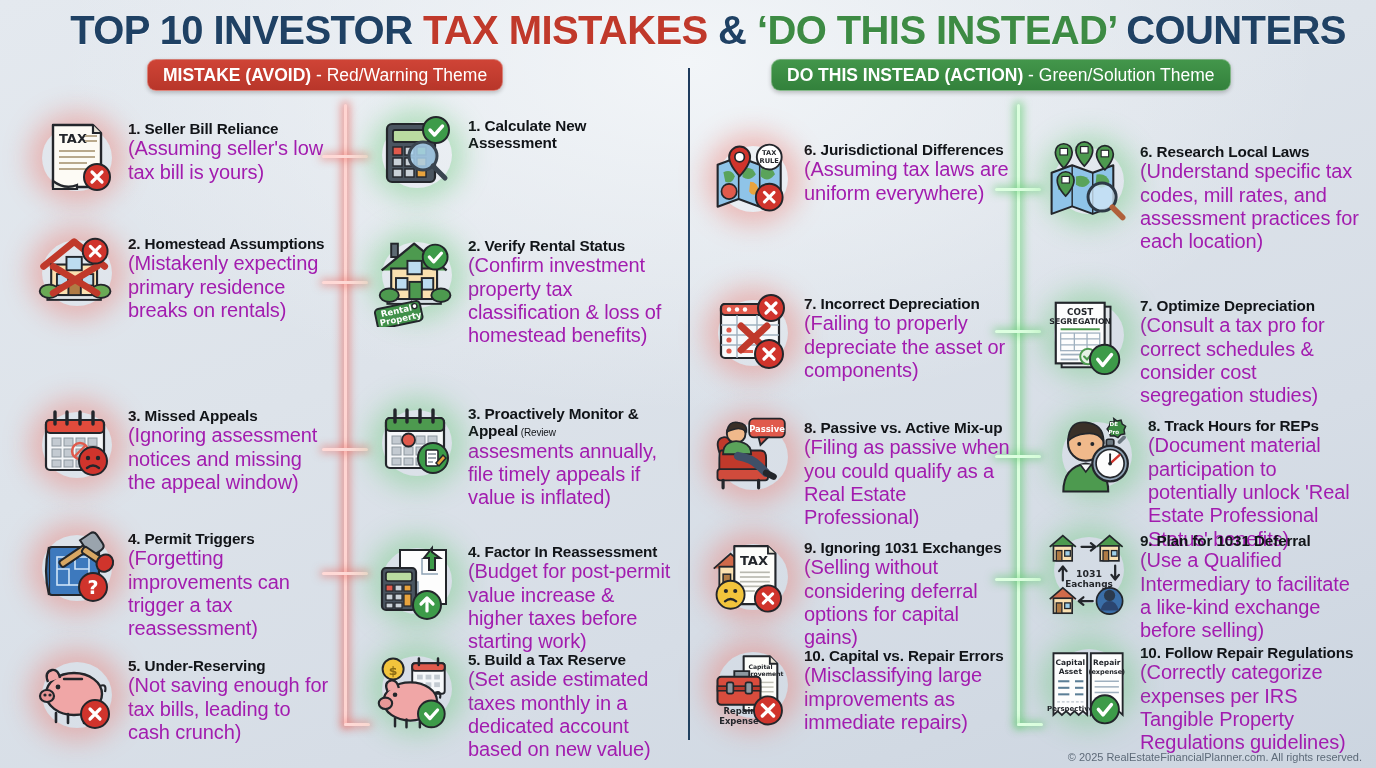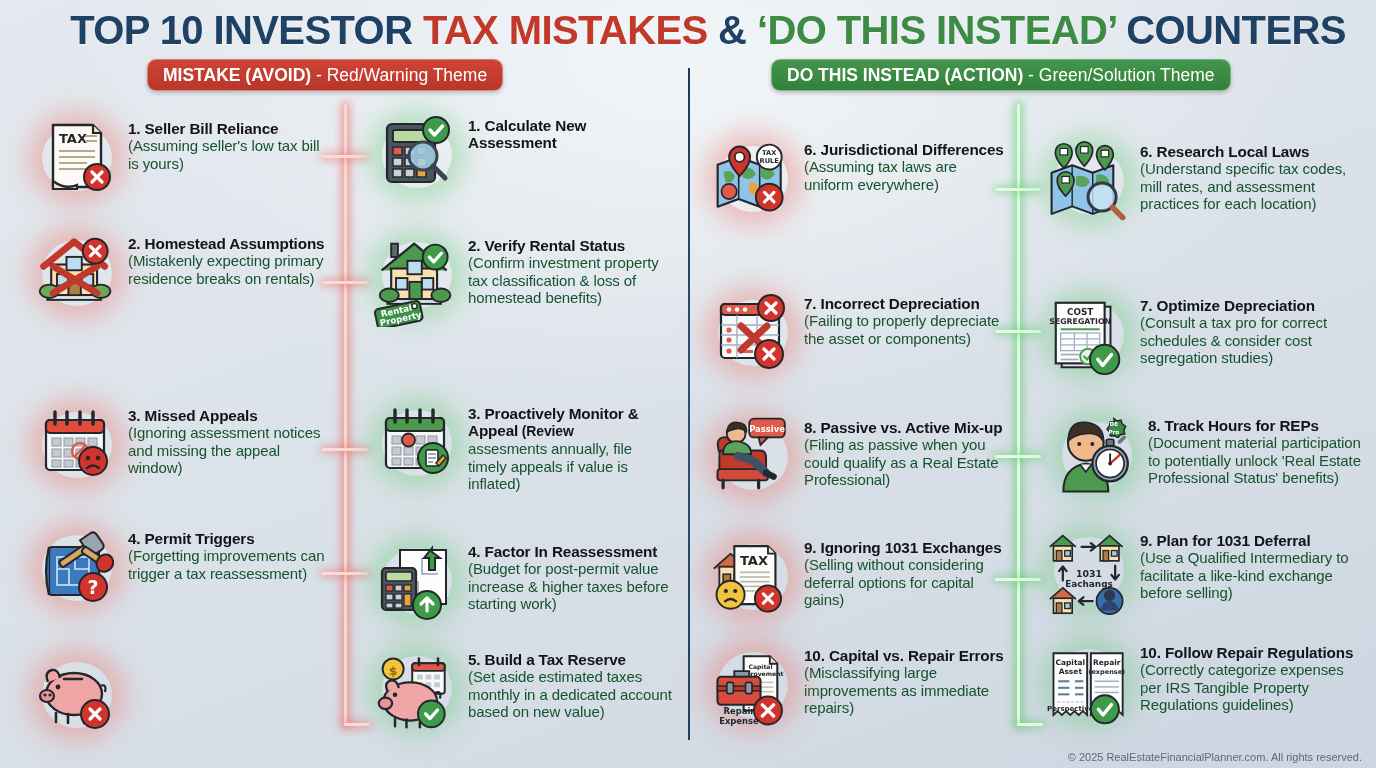--- a/index.html
+++ b/index.html
@@ -149,26 +149,26 @@
 
   .txt { padding-top: 5px; }
   .txt .hd {
     font-size: 15.3px;
     font-weight: bold;
     color: #111418;
     line-height: 1.13;
     letter-spacing: -0.15px;
   }
   .txt .sub {
-    font-size: 15px;
-    color: #14532d;
+    font-size: 20px;
+    color: #a21caf;
     line-height: 1.17;
     letter-spacing: -0.1px;
   }
-  .txt .hd .inline-sub { font-weight: bold; font-size: 14px; text-align: center; }
+  .txt .hd .inline-sub { font-weight: normal; font-size: 10px; text-align: center; }
 
   .footer {
     position: absolute;
     right: 14px; bottom: 5px;
     font-size: 11px;
     color: #5d6a78;
     white-space: nowrap;
   }
 </style>
 </head>
@@ -323,20 +323,24 @@
           <ellipse cx="13" cy="44" rx="7" ry="6" fill="#e89797" stroke="#23262b" stroke-width="2.2"></ellipse>
           <circle cx="11" cy="43" r="1.6" fill="#23262b"></circle>
             <circle cx="16" cy="43" r="1.6" fill="#23262b"></circle>
           <circle cx="24" cy="35" r="2.4" fill="#23262b"></circle>
           <path d="M22 61 v9 M34 62 v9 M50 62 v9 M60 58 v10" stroke="#23262b" stroke-width="2.6" stroke-linecap="round"></path>
           <path d="M30 27 h18" stroke="#23262b" stroke-width="2.4" stroke-linecap="round"></path>
           <path d="M66 34 q7 -3 5 6" fill="none" stroke="#23262b" stroke-width="2.2"></path>
           <circle cx="61" cy="62" r="14" fill="#d0342c" stroke="#23262b" stroke-width="2"></circle>
           <path d="M56 57 l10 10 M66 57 l-10 10" stroke="#fff" stroke-width="3.2" stroke-linecap="round"></path>
         </svg>
+      </div>
+      <div class="txt">
+        <div class="hd">5. Under-Reserving</div>
+        <div class="sub">(Not saving enough for tax bills, leading to cash crunch)</div>
       </div>
     </div>
   </div>
 
   <div class="col" id="col-actions-1">
 
     <div class="item" style="top:0;left:0">
       <div class="icon-wrap green-glow">
         <svg width="84" height="84" viewBox="0 0 84 84">
           <rect x="12" y="12" width="48" height="58" rx="5" fill="#4a5560" stroke="#23262b" stroke-width="2.2"></rect>

